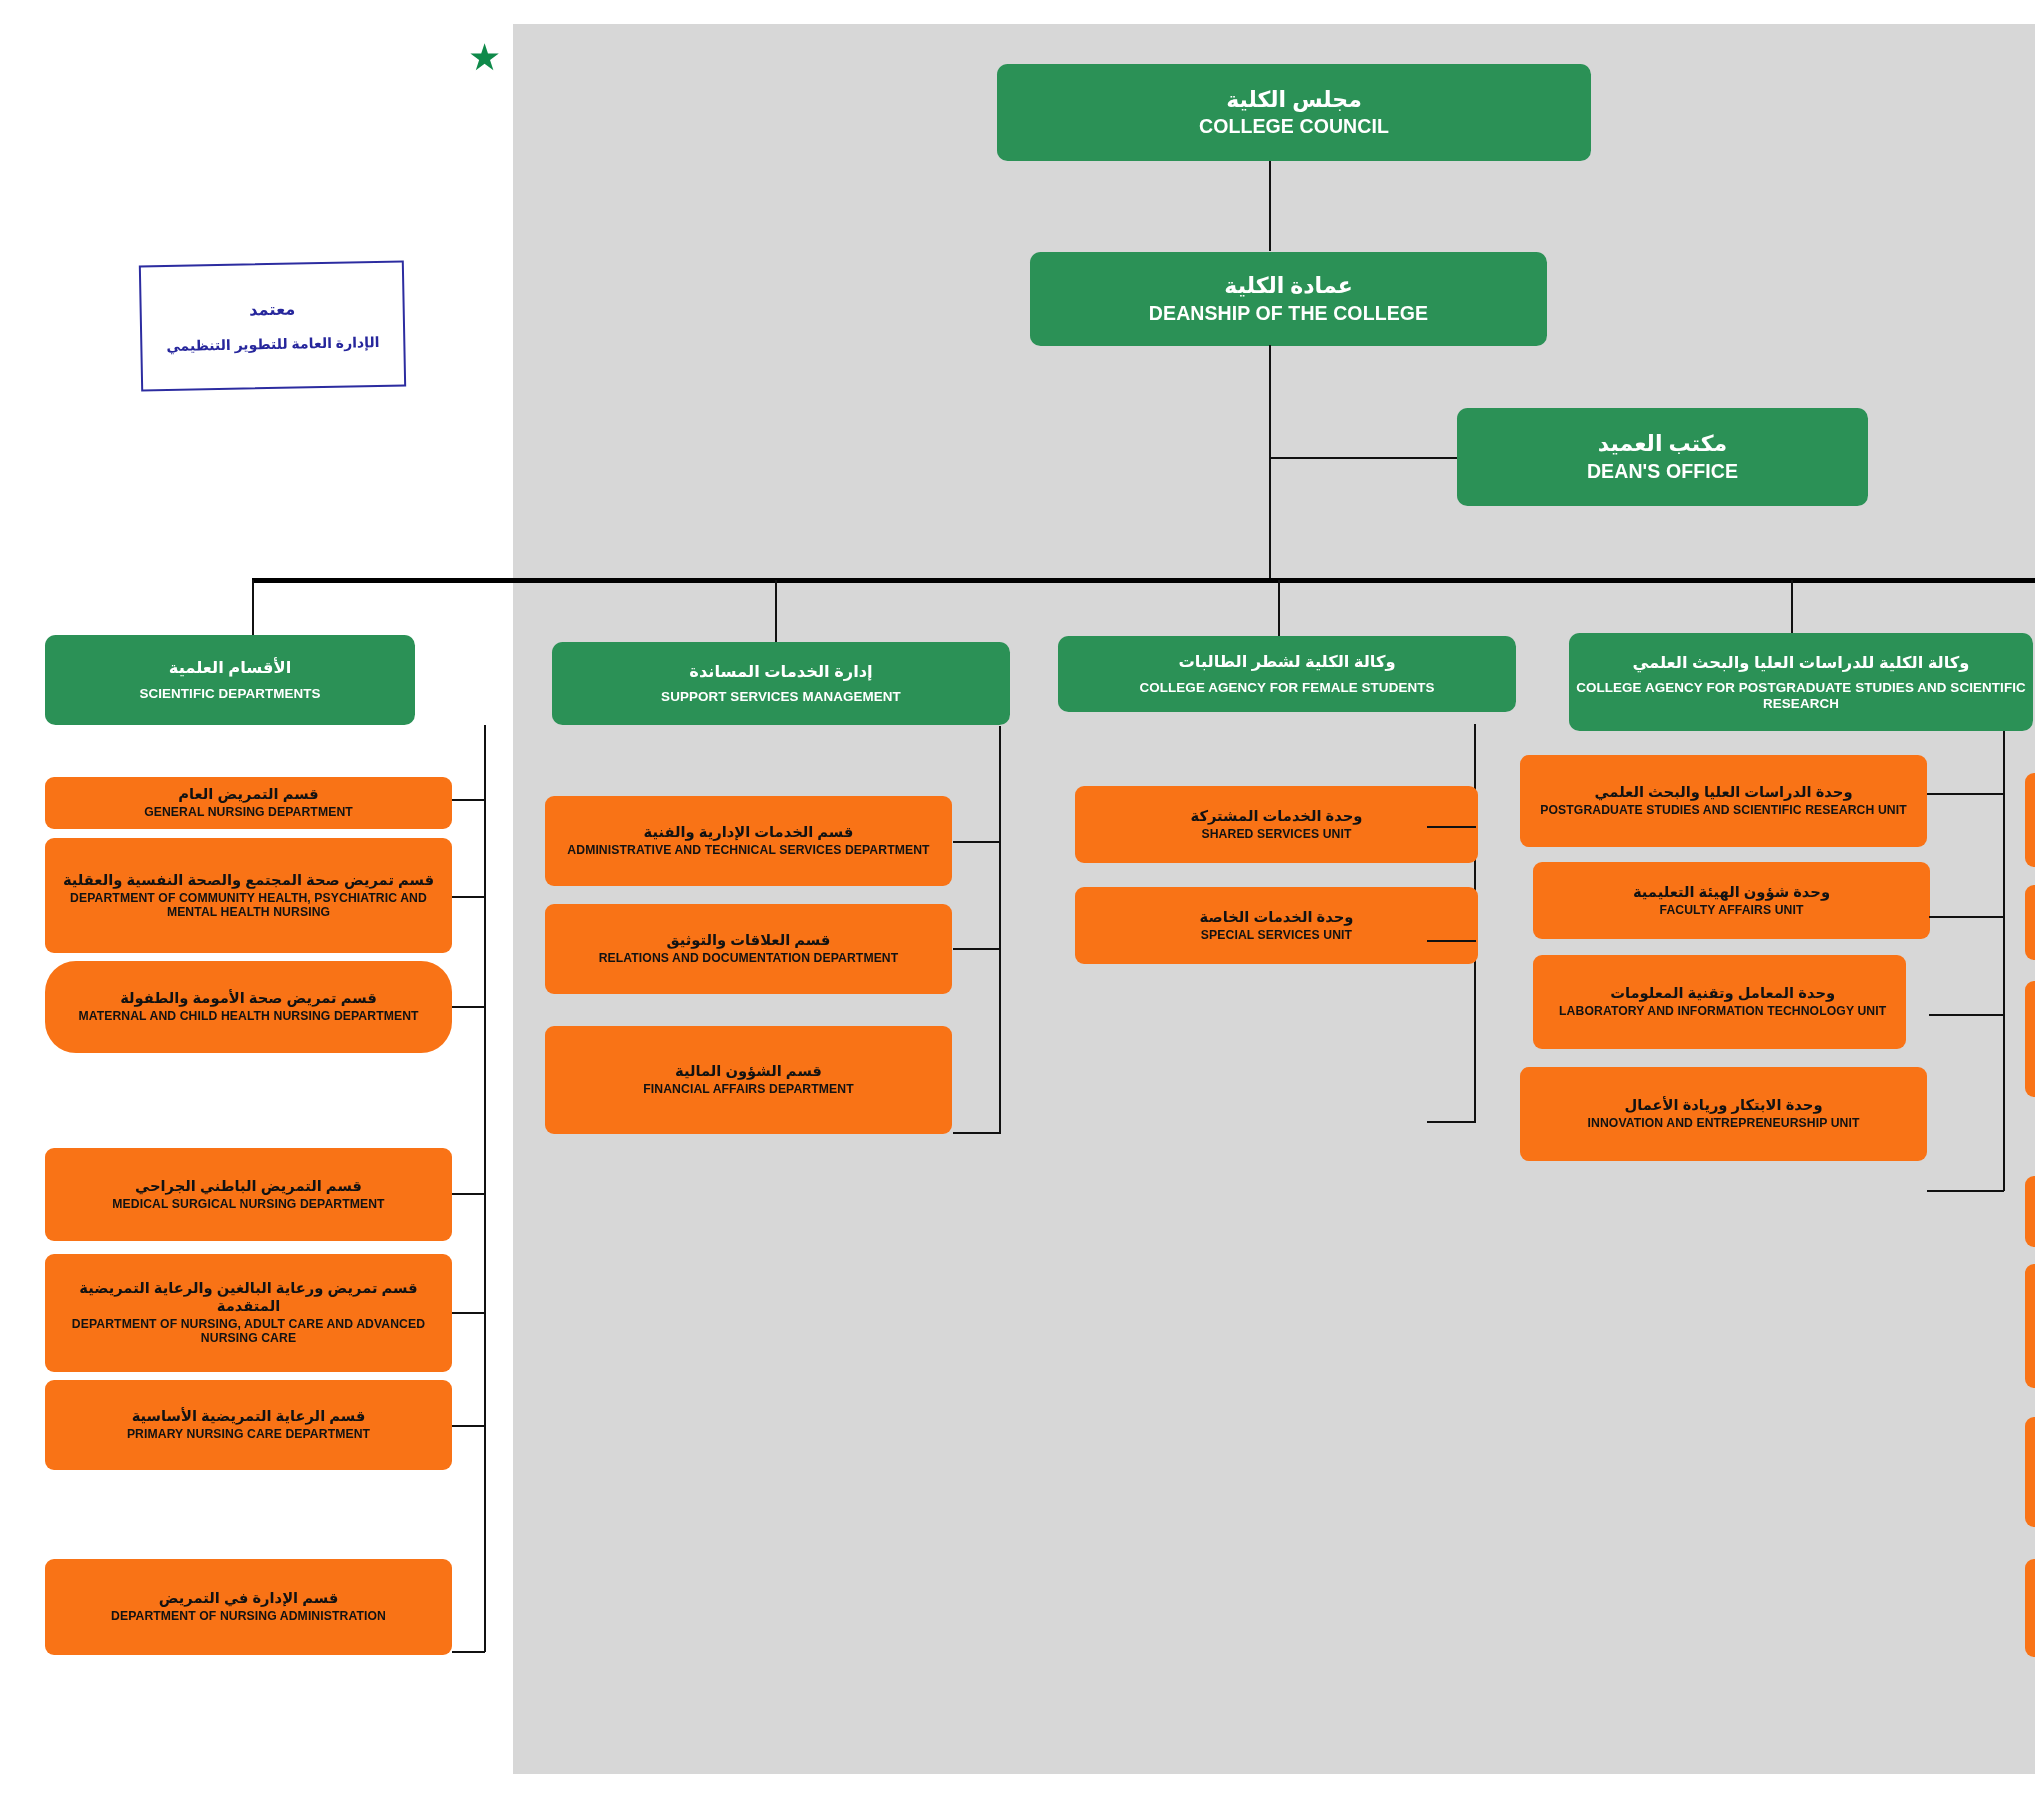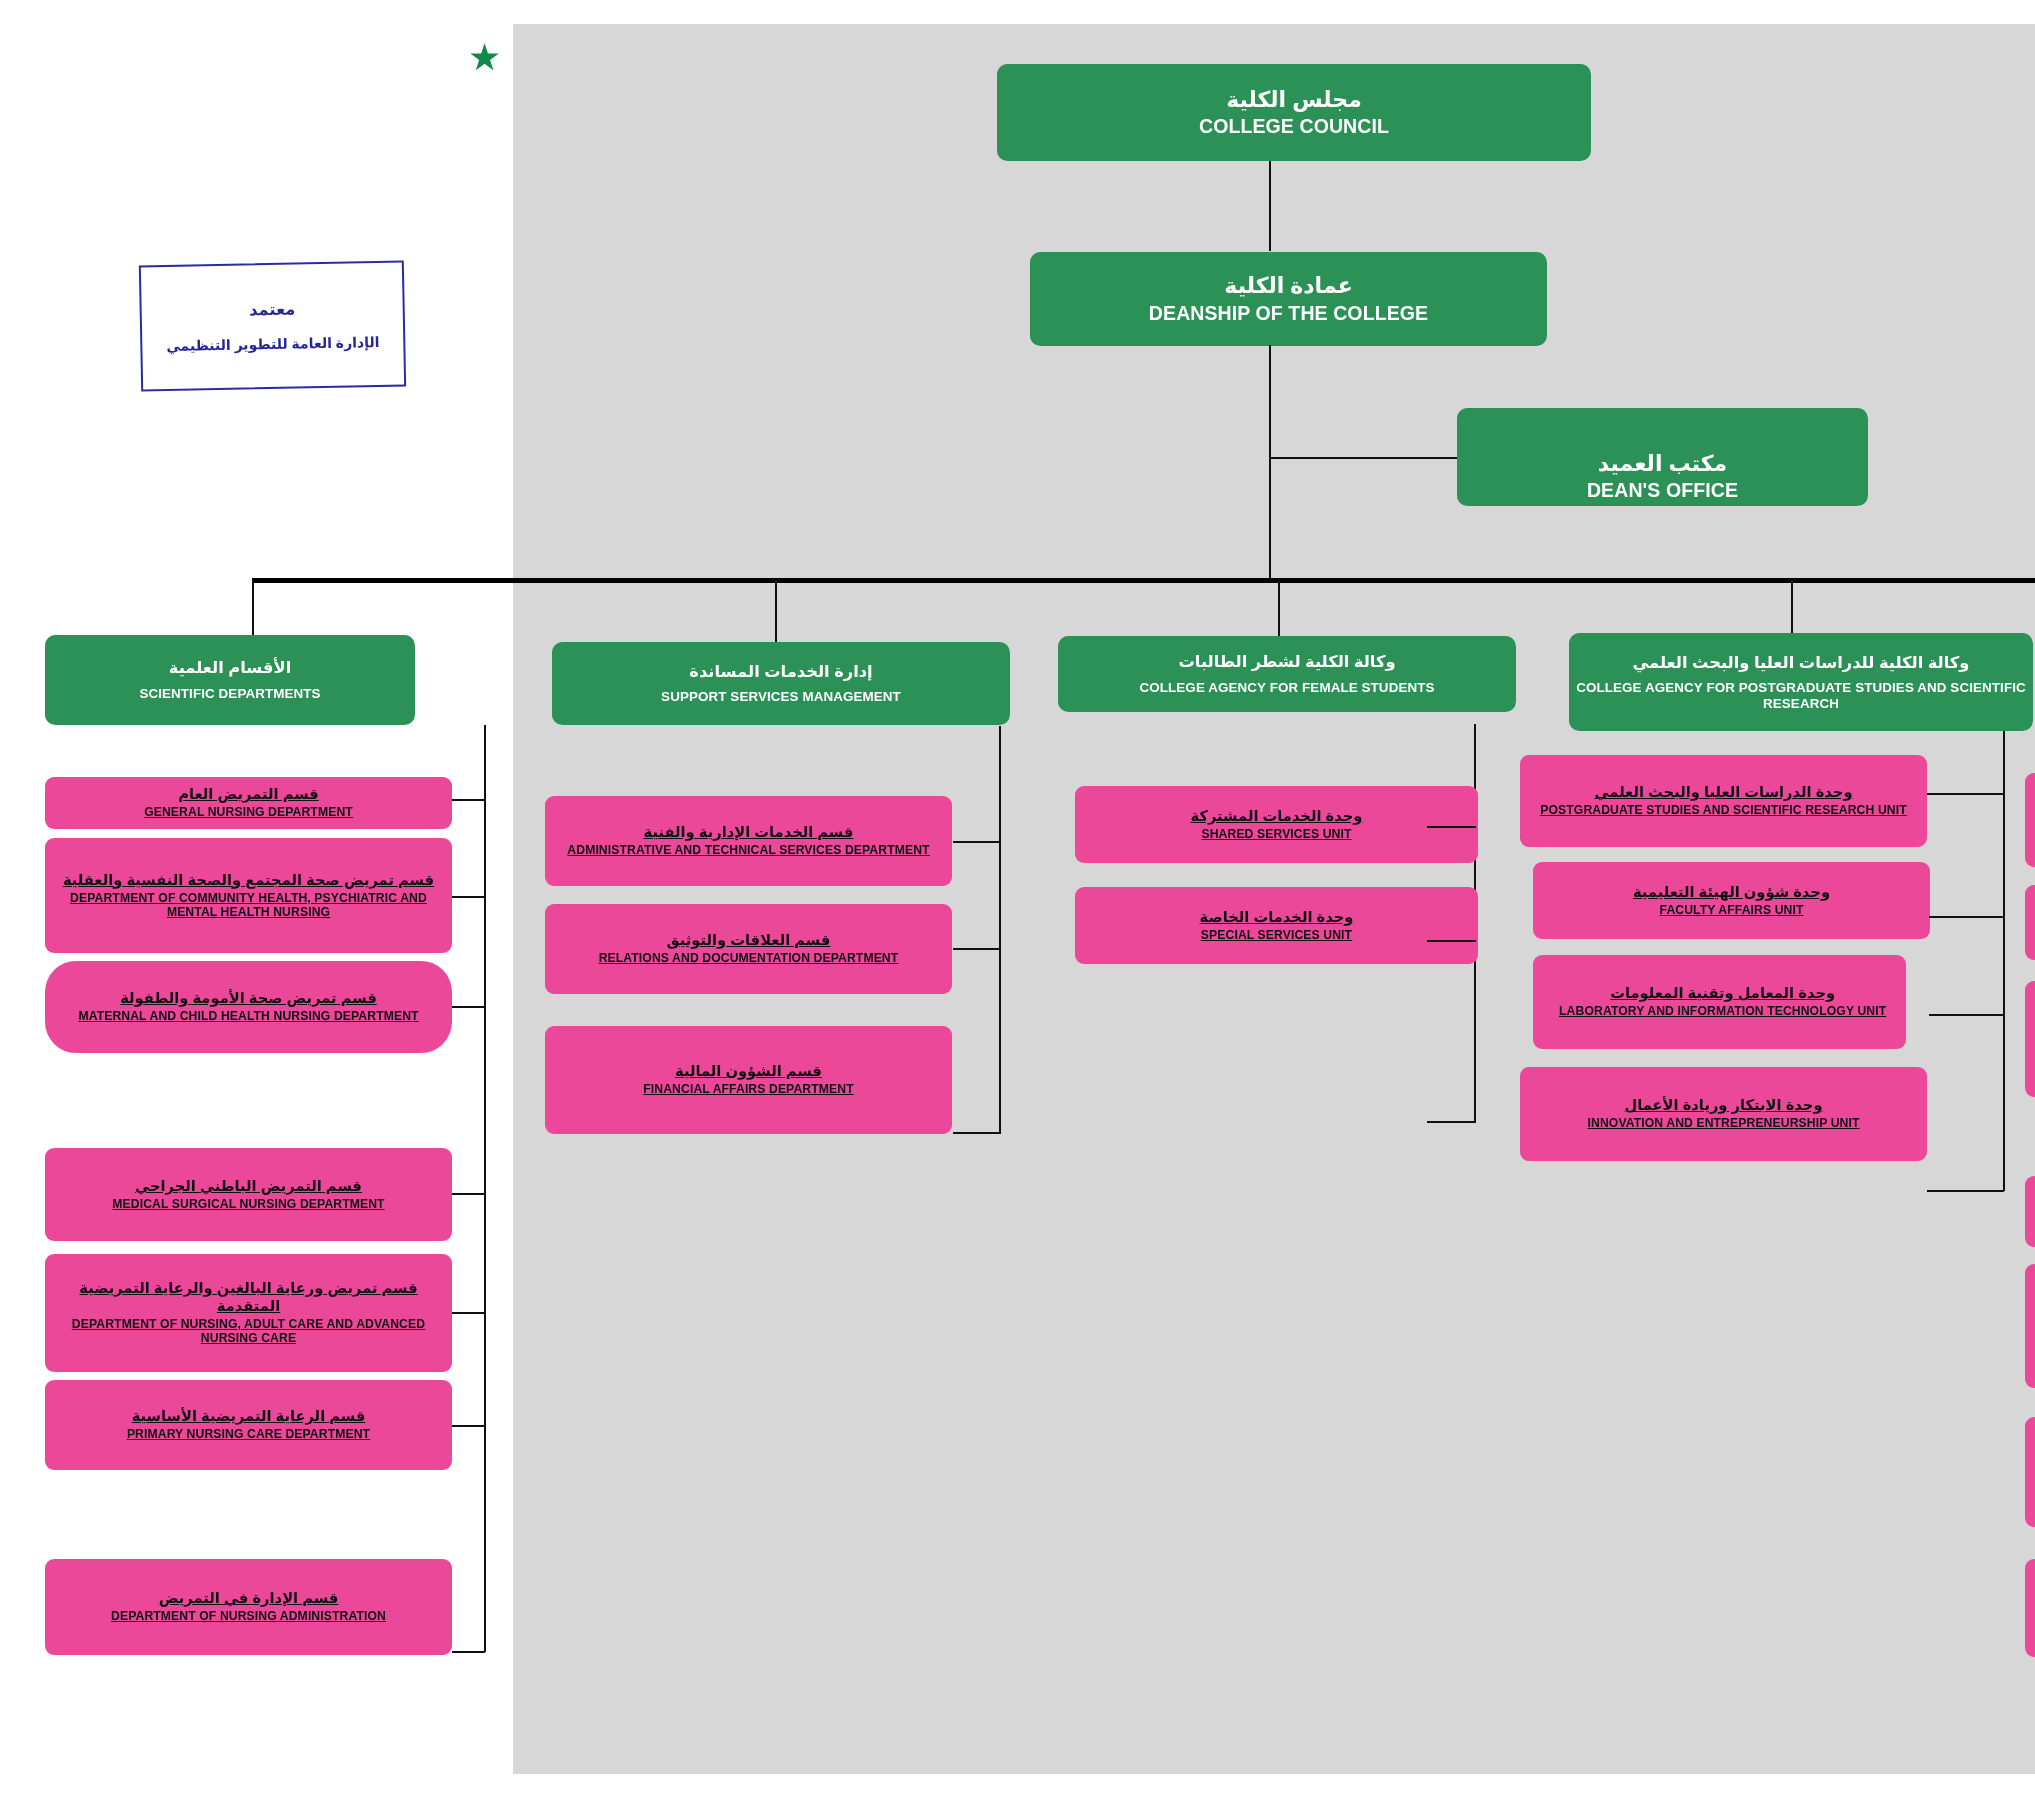--- a/index.html
+++ b/index.html
@@ -54,21 +54,21 @@
   .star-top{position:absolute;left:468px;top:39px;font-size:37px;}
 
   
   .box{
     position:absolute;box-sizing:border-box;
     display:flex;flex-direction:column;align-items:center;justify-content:center;
     text-align:center;border-radius:10.6px;
     padding:4.1px 5.7px;
   }
   .box.green{background:#2b9156;color:#ffffff;}
-  .box.tan{background:#ec4899;color:#121212;border-radius:9px;text-decoration:underline;}
+  .box.tan{background:#f97316;color:#121212;border-radius:9px;}
   .box .ar{
     direction:rtl;font-weight:700;line-height:1.18;
   }
   .box .en{
     font-weight:700;line-height:1.18;letter-spacing:0.1px;
   }
 
   
   .lvl1 .ar{font-size:22px;}
   .lvl1 .en{font-size:19.5px;margin-top:2.4px;}
@@ -113,21 +113,21 @@
 
   <div class="box green lvl1" style="left:1030px;top:252px;width:517px;height:94px;">
     <div class="ar">عمادة الكلية</div>
     <div class="en">DEANSHIP OF THE COLLEGE</div>
   </div>
 
   <div class="line vline" style="left:1269px;top:345px;height:235px;"></div>
 
   <div class="line hline" style="left:1269px;top:457px;width:191px;"></div>
 
-  <div class="box green lvl1" style="left:1457px;top:408px;width:411px;height:98px;justify-content:flex-end;">
+  <div class="box green lvl1" style="left:1457px;top:408px;width:411px;height:98px;">
     <div class="ar">مكتب العميد</div>
     <div class="en">DEAN'S OFFICE</div>
   </div>
 
   <div class="line bus" style="left:252px;top:578px;width:2066px;"></div>
 
   <div class="line vline" style="left:252px;top:580px;height:73px;"></div>
   <div class="line vline" style="left:775px;top:580px;height:73px;"></div>
   <div class="line vline" style="left:1278px;top:580px;height:67px;"></div>
   <div class="line vline" style="left:1791px;top:580px;height:61px;"></div>

